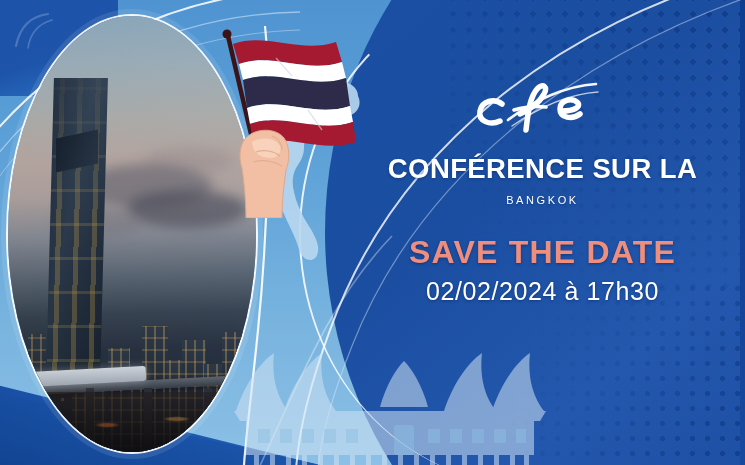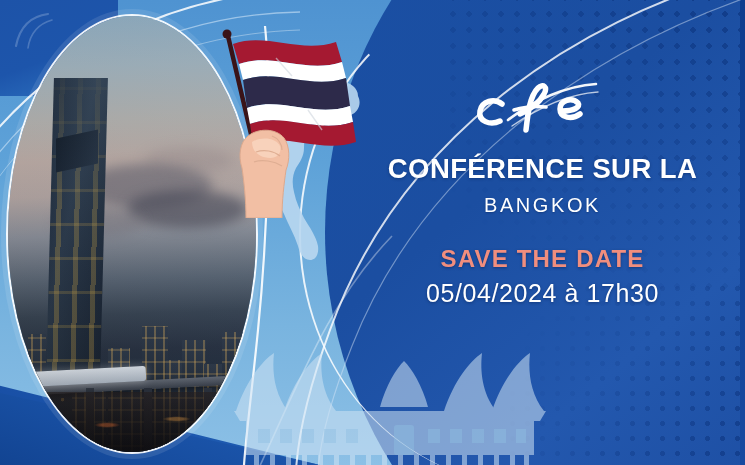--- a/index.html
+++ b/index.html
@@ -193,30 +193,30 @@
     line-height:1.12;
     letter-spacing:.4px;
     text-align:center;
     text-shadow:0 1px 3px rgba(5,30,80,.45);
     margin:0;
     width:380px;
   }
   .title .l2{display:block;}
   .subtitle{
     color:#ffffff;
-    font-size:20px;
+    font-size:11px;
     letter-spacing:2.6px;
     margin-top:9px;
     text-align:center;
     text-shadow:0 1px 2px rgba(5,30,80,.4);
   }
   .save{
     color:#f08e7e;
     font-weight:bold;
-    font-size:24px;
+    font-size:32px;
     letter-spacing:1.2px;
     margin-top:28px;
     text-align:center;
     text-shadow:0 1px 3px rgba(5,30,80,.5);
   }
   .date{
     color:#ffffff;
     font-size:25px;
     letter-spacing:.6px;
     margin-top:6px;
@@ -403,16 +403,16 @@
     </svg>
 
     <h1 class="title">
       <span>CONFÉRENCE SUR LA</span>
     </h1>
 
     <div class="subtitle">BANGKOK</div>
 
     <div class="save">SAVE THE DATE</div>
 
-    <div class="date">05/04/2024 à 17h30</div>
+    <div class="date">02/02/2024 à 17h30</div>
   </div>
 
 </div>
 
 </body></html>

